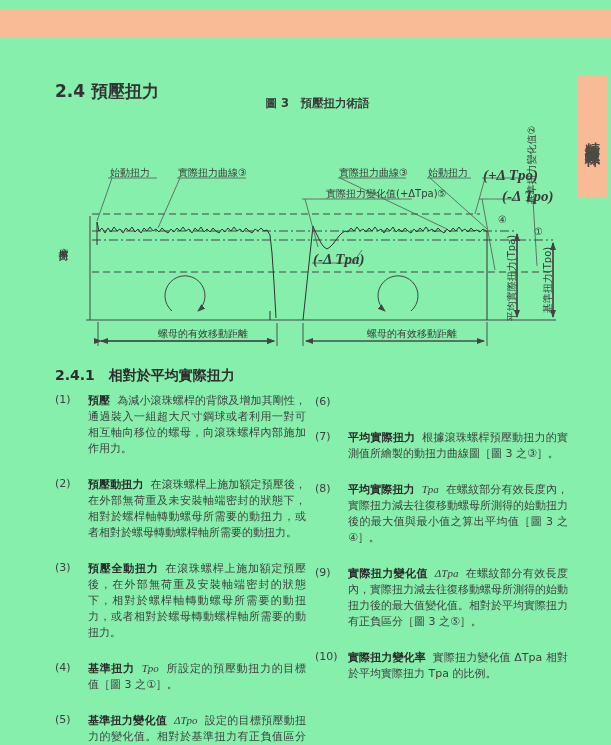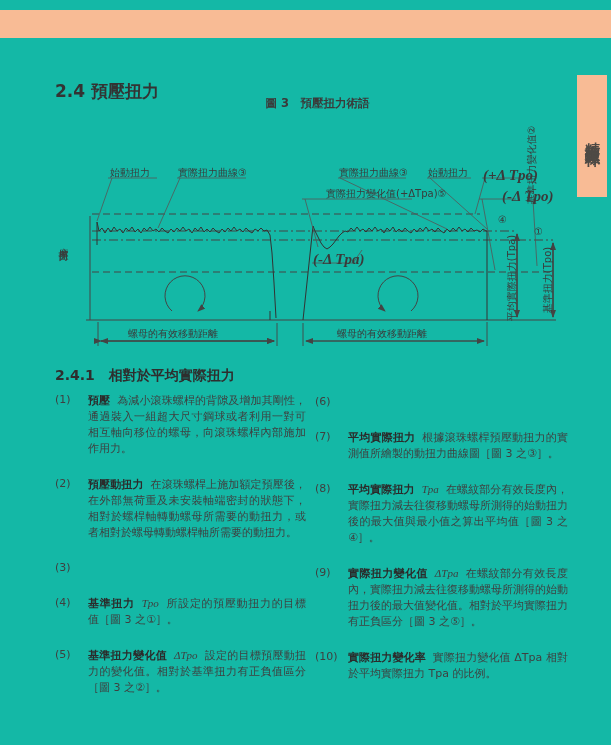--- a/index.html
+++ b/index.html
@@ -1,33 +1,33 @@
 <!DOCTYPE html>
 <html><head>
 <meta charset="utf-8">
 <style>
   html,body{margin:0;padding:0;background:#fff;}
-  .page{position:relative;width:611px;height:745px;background:#14b8a6;overflow:hidden;
+  .page{position:relative;width:611px;height:745px;background:#86efac;overflow:hidden;
         font-family:"DejaVu Sans","Liberation Sans",sans-serif;color:#3d3d3d;}
   .band{position:absolute;left:0;top:10px;width:611px;height:28px;}
   .side-tab{position:absolute;left:577px;top:75px;width:30px;height:122px;
             display:flex;align-items:center;justify-content:center;
             writing-mode:vertical-rl;letter-spacing:2px;
             font-size:15px;color:#4e4a45;font-weight:bold;}
   .sec-title{position:absolute;left:55px;top:80px;font-size:17px;font-weight:bold;color:#333;}
   .fig-caption{position:absolute;left:50px;top:96px;width:535px;text-align:center;
                font-size:11.5px;font-weight:bold;color:#3a3a3a;}
   
   .diagram{position:absolute;left:50px;top:128px;width:515px;height:235px;}
   .diagram svg{position:absolute;left:0;top:0;}
   .dlabel{position:absolute;font-size:10px;color:#3a3a3a;white-space:nowrap;}
   .ital{font-family:"Liberation Serif","DejaVu Serif",serif;font-style:italic;font-size:15px;font-weight:bold;}
   .vert-up{writing-mode:vertical-rl;letter-spacing:1px;}
   .rot{transform:rotate(-90deg);transform-origin:center center;text-align:center;}
-  .ctr{text-align:left;}
+  .ctr{text-align:right;}
   
   .subsec-title{position:absolute;left:55px;top:367px;font-size:14px;font-weight:bold;color:#2e2e2e;}
   .col{position:absolute;font-size:11px;line-height:16px;color:#3f3f3f;}
   .col-left{left:55px;top:392px;width:251px;}
   .col-right{left:315px;top:394px;width:253px;}
   .def-item{display:flex;margin-bottom:19px;}
   .def-num{width:33px;flex:0 0 33px;}
   .def-text{flex:1;text-align:justify;}
   .term{font-weight:bold;color:#2b2b2b;margin-right:7px;font-family:Liberation Serif, serif;}
   .sym{font-family:"Liberation Serif","DejaVu Serif",serif;font-style:italic;margin-right:7px;margin-top:34px;}
@@ -140,20 +140,21 @@
     <div class="def-item">
       <div class="def-num">(1)</div>
       <div class="def-text"><span class="term">預壓</span><span>為減小滾珠螺桿的背隙及增加其剛性，通過裝入一組超大尺寸鋼球或者利用一對可相互軸向移位的螺母，向滾珠螺桿內部施加作用力。</span></div>
     </div>
     <div class="def-item">
       <div class="def-num">(2)</div>
       <div class="def-text"><span class="term">預壓動扭力</span><span>在滾珠螺桿上施加額定預壓後，在外部無荷重及未安裝軸端密封的狀態下，相對於螺桿軸轉動螺母所需要的動扭力，或者相對於螺母轉動螺桿軸所需要的動扭力。</span></div>
     </div>
     <div class="def-item">
       <div class="def-num">(3)</div>
+      <div class="def-text"><span class="term">預壓全動扭力</span><span>在滾珠螺桿上施加額定預壓後，在外部無荷重及安裝軸端密封的狀態下，相對於螺桿軸轉動螺母所需要的動扭力，或者相對於螺母轉動螺桿軸所需要的動扭力。</span></div>
     </div>
     <div class="def-item">
       <div class="def-num">(4)</div>
       <div class="def-text"><span class="term">基準扭力</span><span class="sym">Tpo</span><span>所設定的預壓動扭力的目標值［圖 3 之①］。</span></div>
     </div>
     <div class="def-item">
       <div class="def-num">(5)</div>
       <div class="def-text"><span class="term">基準扭力變化值</span><span class="sym">ΔTpo</span><span>設定的目標預壓動扭力的變化值。相對於基準扭力有正負值區分［圖 3 之②］。</span></div>
     </div>
   </div>

